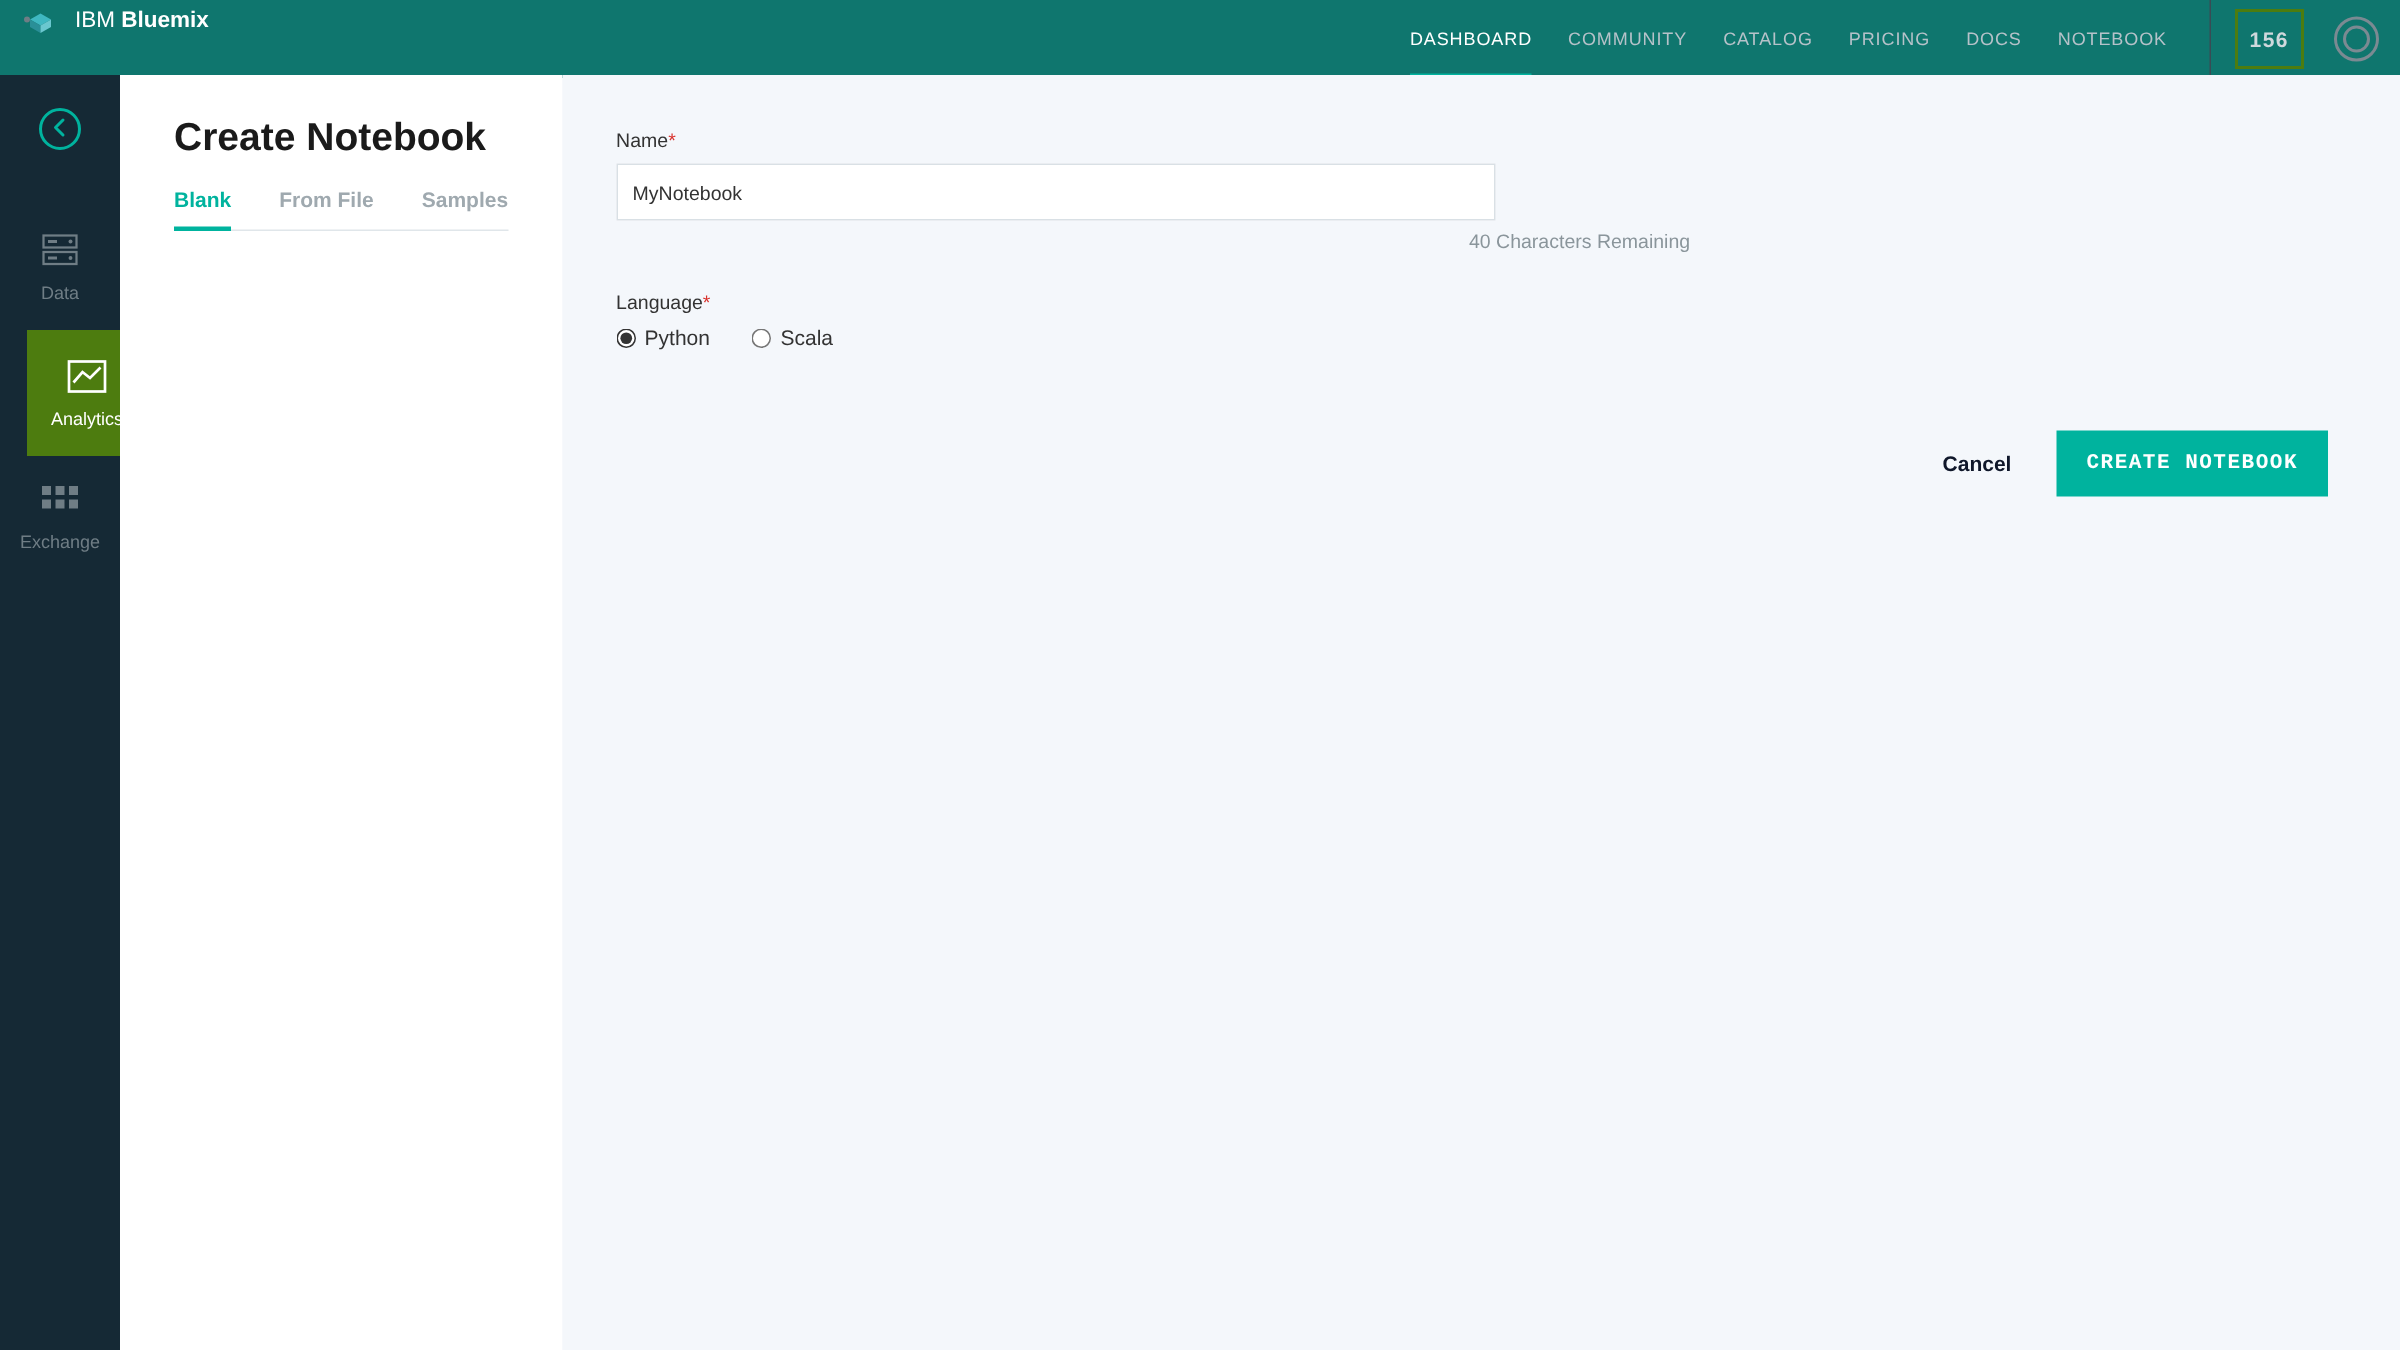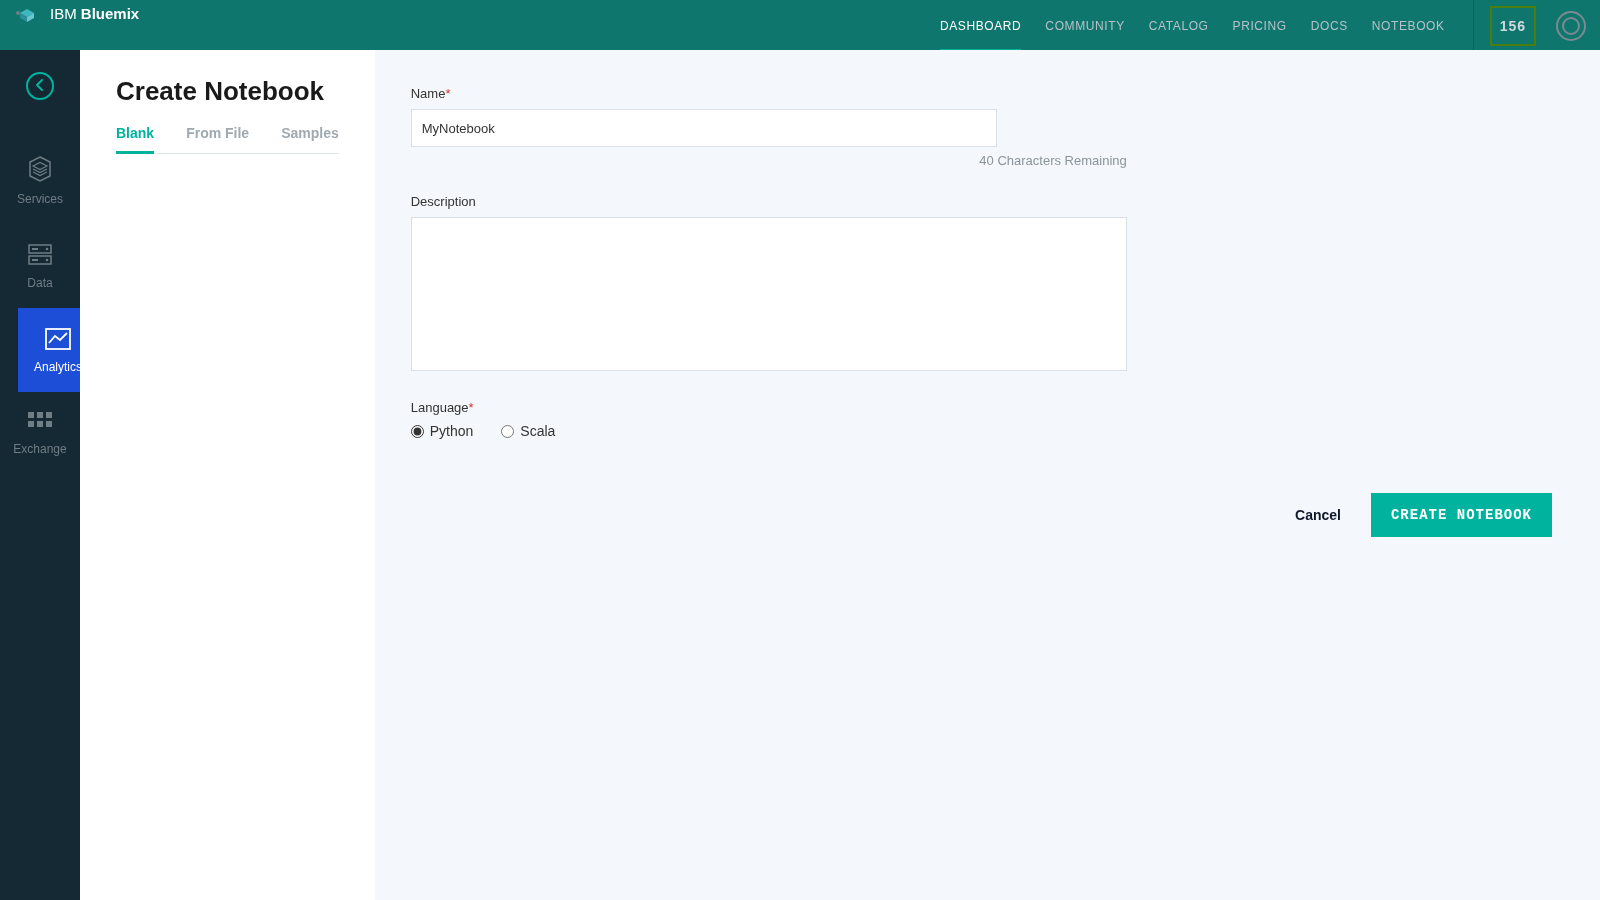--- a/index.html
+++ b/index.html
@@ -114,21 +114,21 @@
     display: flex;
     flex-direction: column;
     align-items: center;
     gap: 8px;
     padding: 18px 0;
     font-size: 12px;
     cursor: pointer;
     color: #6f7d85;
   }
   .sb-item.active {
-    background: #1d4ed8;
+    background: #4d7c0f;
     color: #fff;
     margin-left: 36px;
   }
   .sb-item svg { display: block; }
   .sb-item.active svg path, .sb-item.active svg rect, .sb-item.active svg circle, .sb-item.active svg polyline { stroke: #fff; }
 
   
   .main {
     position: absolute;
     top: 50px; left: 80px; right: 0; bottom: 0;
@@ -289,31 +289,20 @@
 
 <div class="sidebar">
   <div class="back-btn">
     <span>
       <svg width="14" height="14" viewBox="0 0 14 14">
           <path d="M9 2 L4 7 L9 12" stroke="#00b39e" stroke-width="2" fill="none" stroke-linecap="round" stroke-linejoin="round"></path>
         </svg>
     </span>
   </div>
 
-  <div class="sb-item">
-    <span>
-      <svg width="30" height="30" viewBox="0 0 30 30">
-        <path d="M15 3 L25 8 L25 22 L15 27 L5 22 L5 8 Z" stroke="#6f7d85" stroke-width="1.5" fill="none"></path>
-        <path d="M8 12 L15 8.5 L22 12 L15 15.5 Z" stroke="#6f7d85" stroke-width="1.2" fill="none"></path>
-        <path d="M8 15 L15 18.5 L22 15" stroke="#6f7d85" stroke-width="1.2" fill="none"></path>
-        <path d="M8 18 L15 21.5 L22 18" stroke="#6f7d85" stroke-width="1.2" fill="none"></path>
-      </svg>
-    </span>
-    <span>Services</span>
-  </div>
 
   <div class="sb-item">
     <span>
       <svg width="30" height="26" viewBox="0 0 30 26">
         <rect x="4" y="3" width="22" height="8" stroke="#6f7d85" stroke-width="1.5" fill="none"></rect>
         <rect x="4" y="14" width="22" height="8" stroke="#6f7d85" stroke-width="1.5" fill="none"></rect>
         <circle cx="22" cy="7" r="1.3" fill="#6f7d85"></circle>
         <circle cx="22" cy="18" r="1.3" fill="#6f7d85"></circle>
         <rect x="7" y="6" width="6" height="2" fill="#6f7d85"></rect>
         <rect x="7" y="17" width="6" height="2" fill="#6f7d85"></rect>
@@ -360,24 +349,20 @@
   <div class="form-area">
 
     <div class="form-row">
       <label class="label">
         <span>Name</span><span class="req">*</span>
       </label>
       <input type="text" class="text-input" value="MyNotebook" style="">
       <div class="hint">40 Characters Remaining</div>
     </div>
 
-    <div class="form-row">
-      <label class="label">Description</label>
-      <textarea class="textarea" style=""></textarea>
-    </div>
 
     <div class="form-row">
       <label class="label">
         <span>Language</span><span class="req">*</span>
       </label>
       <div class="radios">
         <label class="radio-item">
           <input type="radio" name="lang" checked="" style="">
           <span>Python</span>
         </label>

